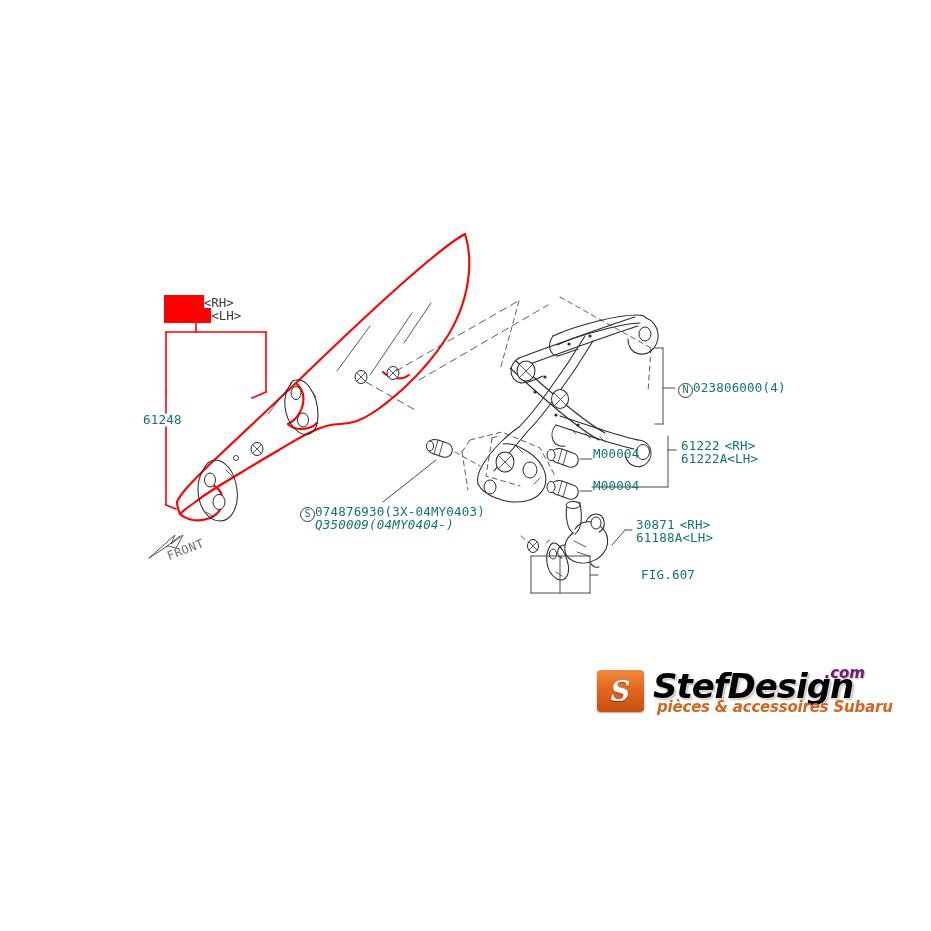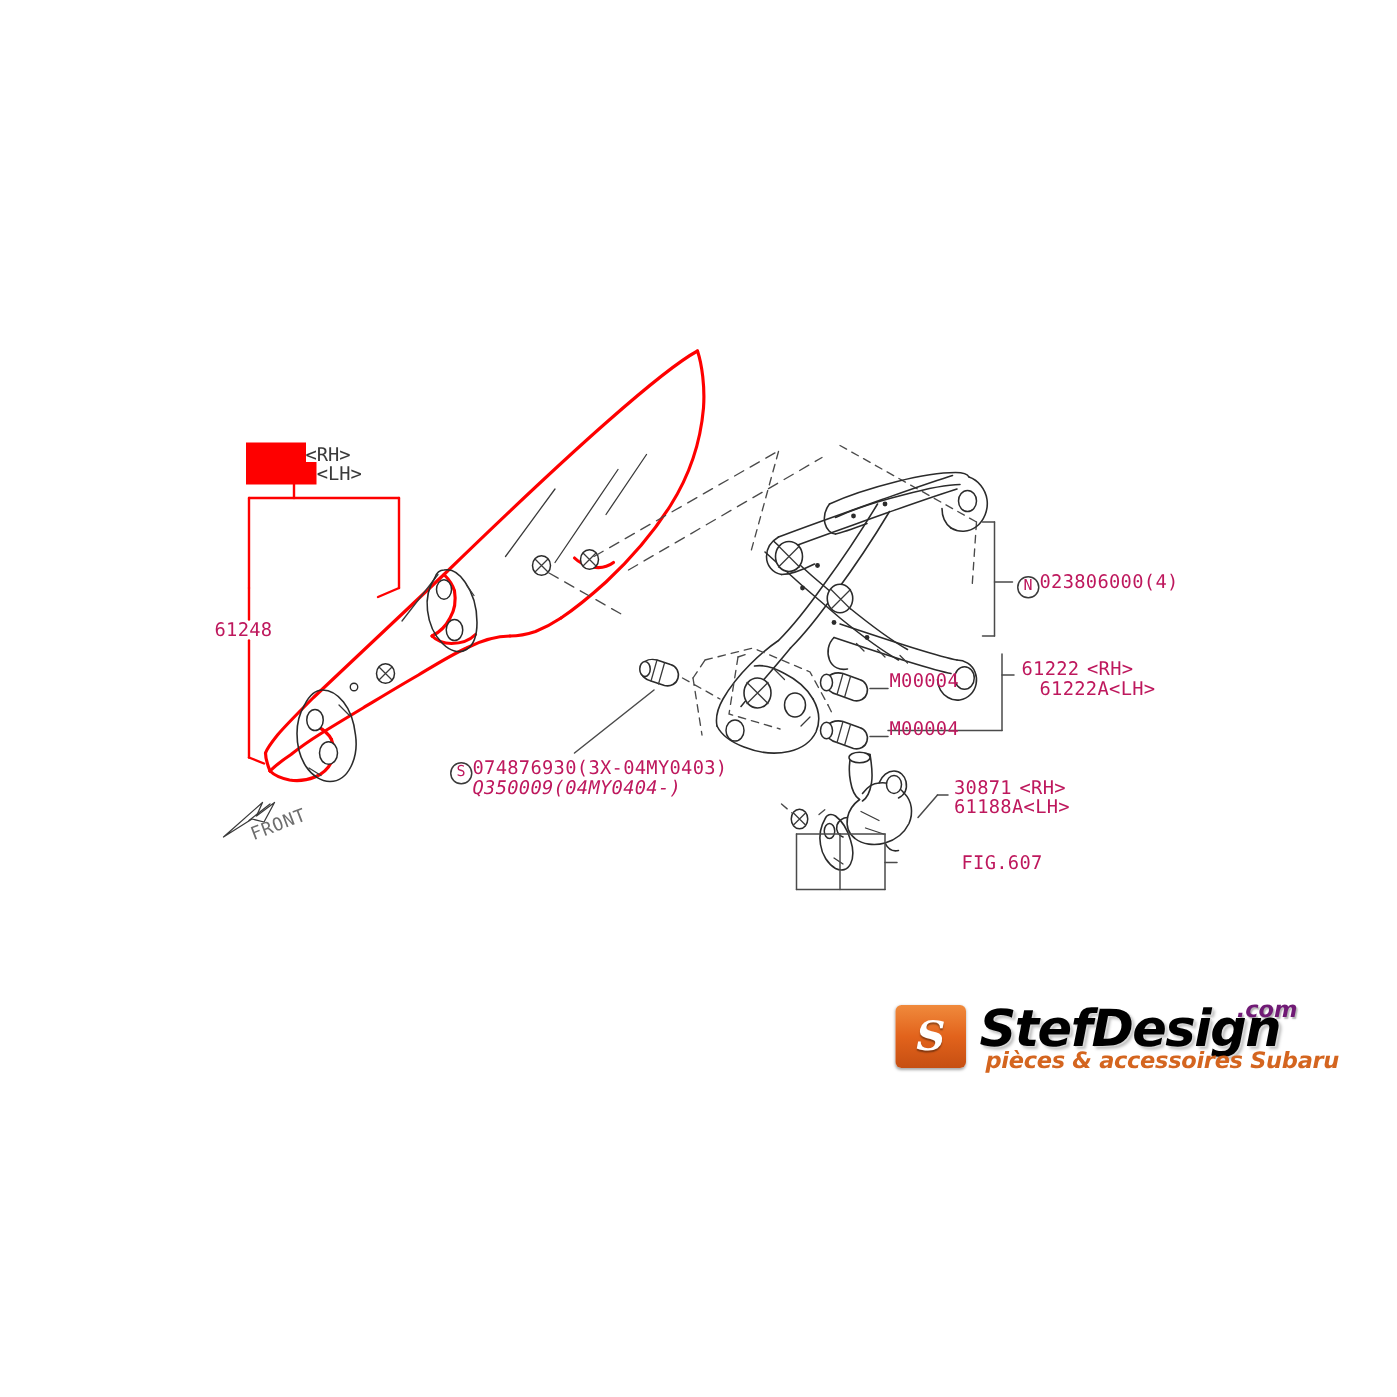--- a/index.html
+++ b/index.html
@@ -25,21 +25,21 @@
     left: 0;
     top: 0;
     width: 931px;
     height: 931px;
   }
   .label {
     position: absolute;
     font-family: "DejaVu Sans Mono", "Liberation Mono", monospace;
     font-size: 12.5px;
     line-height: 13.5px;
-    color: #be185d;
+    color: #0f766e;
     white-space: pre;
     letter-spacing: 0.2px;
   }
   .hl {
     background: #fe0000;
     color: #fe0000;
     padding: 0 1px;
     text-align: center;
   }
   .label-block {
@@ -438,21 +438,21 @@
   </svg>
 
   <div class="label-block" style="left:164px; top:296px;"><span class="hl">61011</span><span>&lt;RH&gt;</span></div>
   <div class="label-block" style="left:164px; top:309px;"><span class="hl">61011A</span><span>&lt;LH&gt;</span></div>
 
   <div class="label" style="left:143px; top:413px;text-align:right;">61248</div>
 
   <div class="label" style="left:678px; top:381px;"><span style="display:inline-block;border:1.1px solid #3a3a3a;border-radius:50%;width:13px;height:13px;line-height:12px;text-align:center;font-size:10px;vertical-align:-1px;">N</span><span>023806000(4)</span></div>
 
   <div class="label" style="left:681px; top:439px;"><span>61222</span><span style="padding-left:5px;">&lt;RH&gt;</span></div>
-  <div class="label" style="left:681px; top:452px;margin-left:12px;"><span>61222A</span><span>&lt;LH&gt;</span></div>
+  <div class="label" style="left:681px; top:452px;"><span>61222A</span><span>&lt;LH&gt;</span></div>
 
   <div class="label" style="left:593px; top:447px;">M00004</div>
   <div class="label" style="left:593px; top:479px;">M00004</div>
 
   <div class="label" style="left:636px; top:518px;"><span>30871</span><span style="padding-left:5px;">&lt;RH&gt;</span></div>
   <div class="label" style="left:636px; top:531px;"><span>61188A</span><span>&lt;LH&gt;</span></div>
 
   <div class="label" style="left:300px; top:505px;"><span style="display:inline-block;border:1.1px solid #3a3a3a;border-radius:50%;width:13px;height:13px;line-height:12px;text-align:center;font-size:10px;vertical-align:-1px;">S</span><span>074876930(3X-04MY0403)</span></div>
   <div class="label" style="left:315px; top:518px;font-style:italic;">Q350009(04MY0404-)</div>
 

